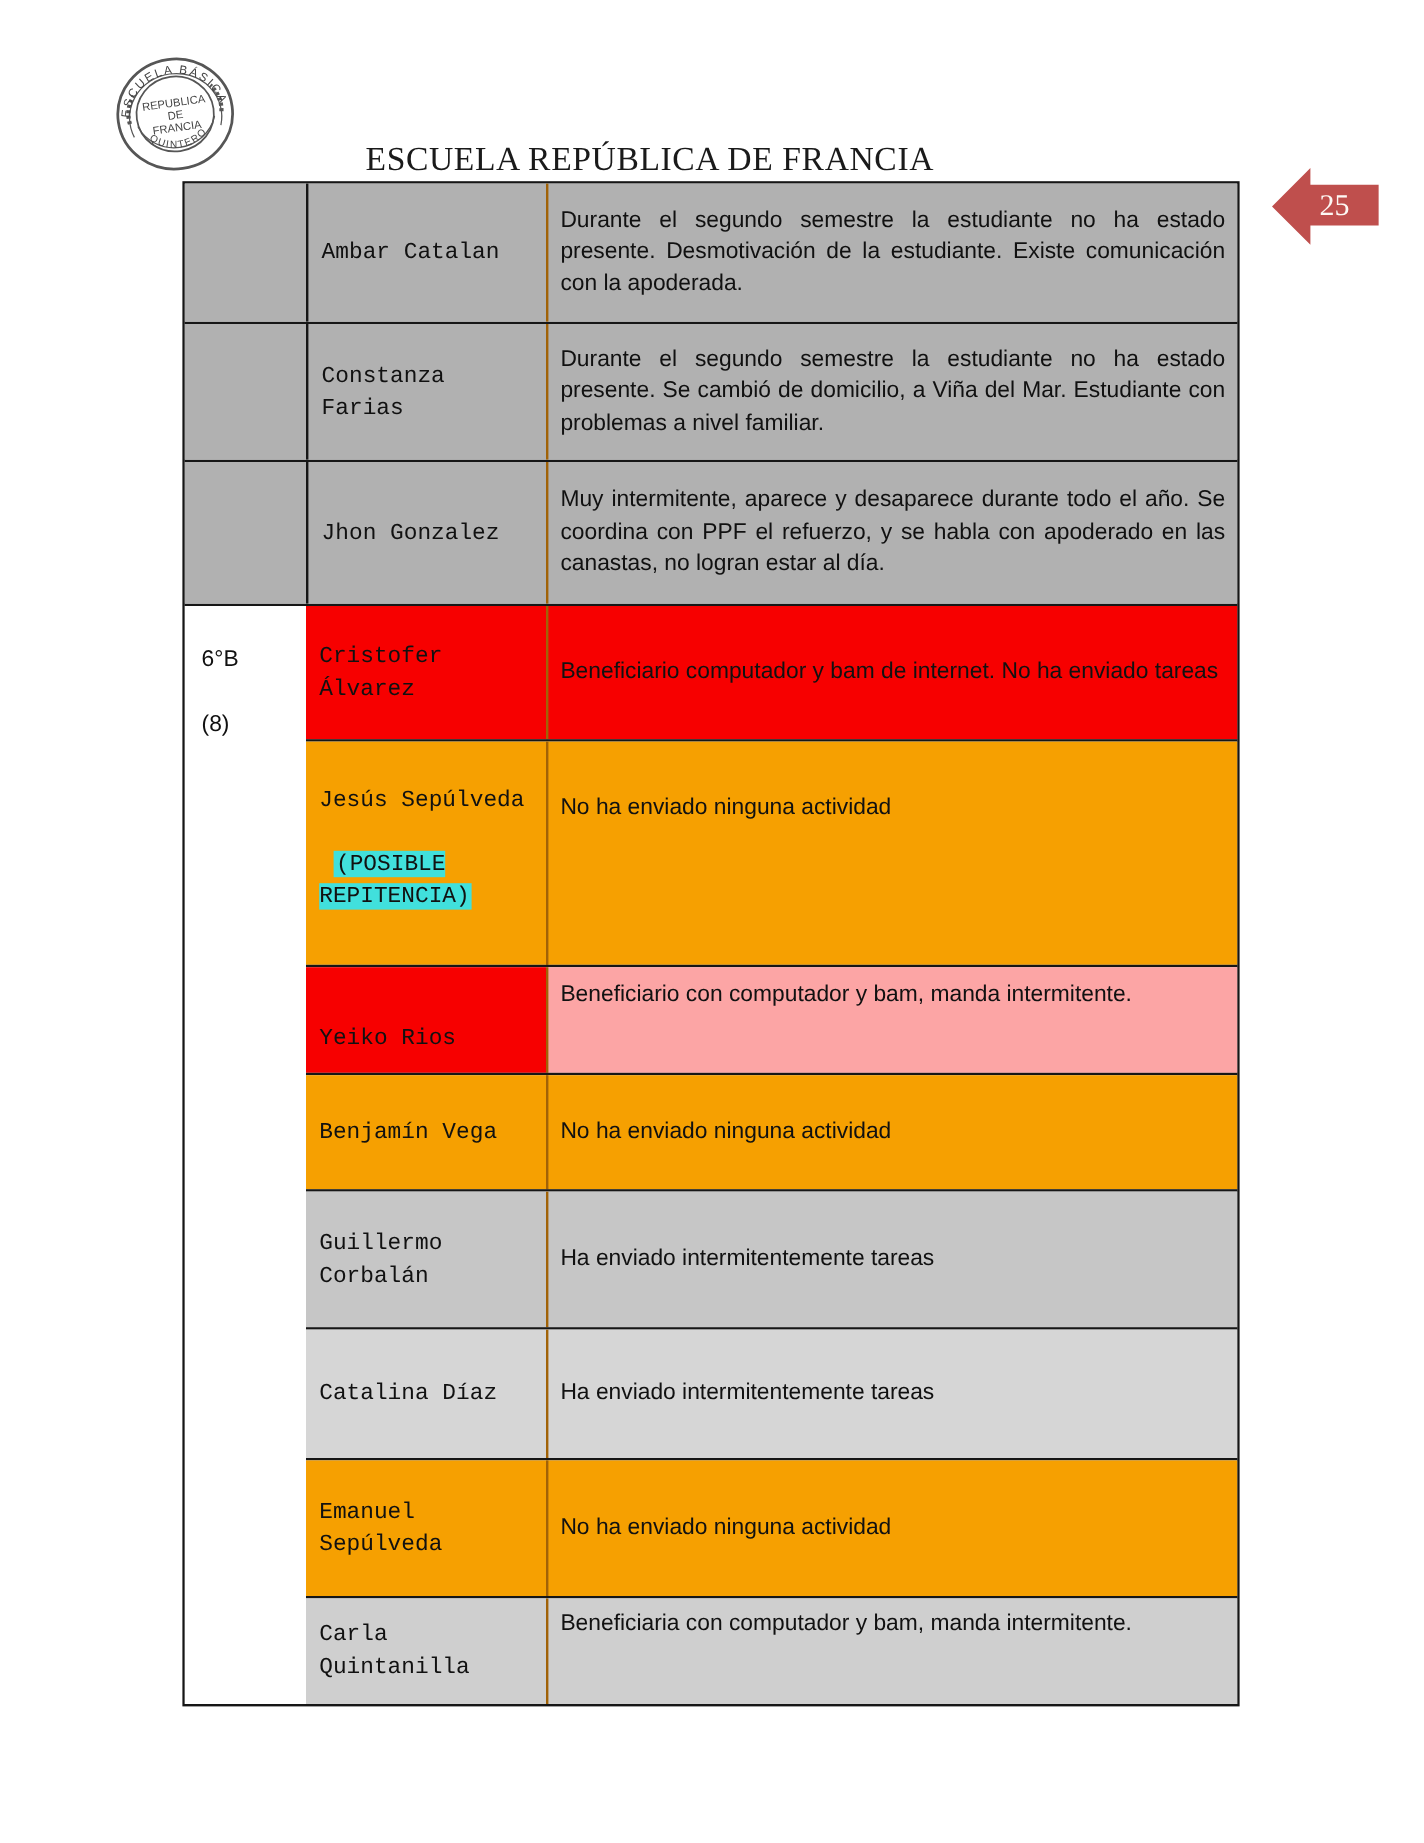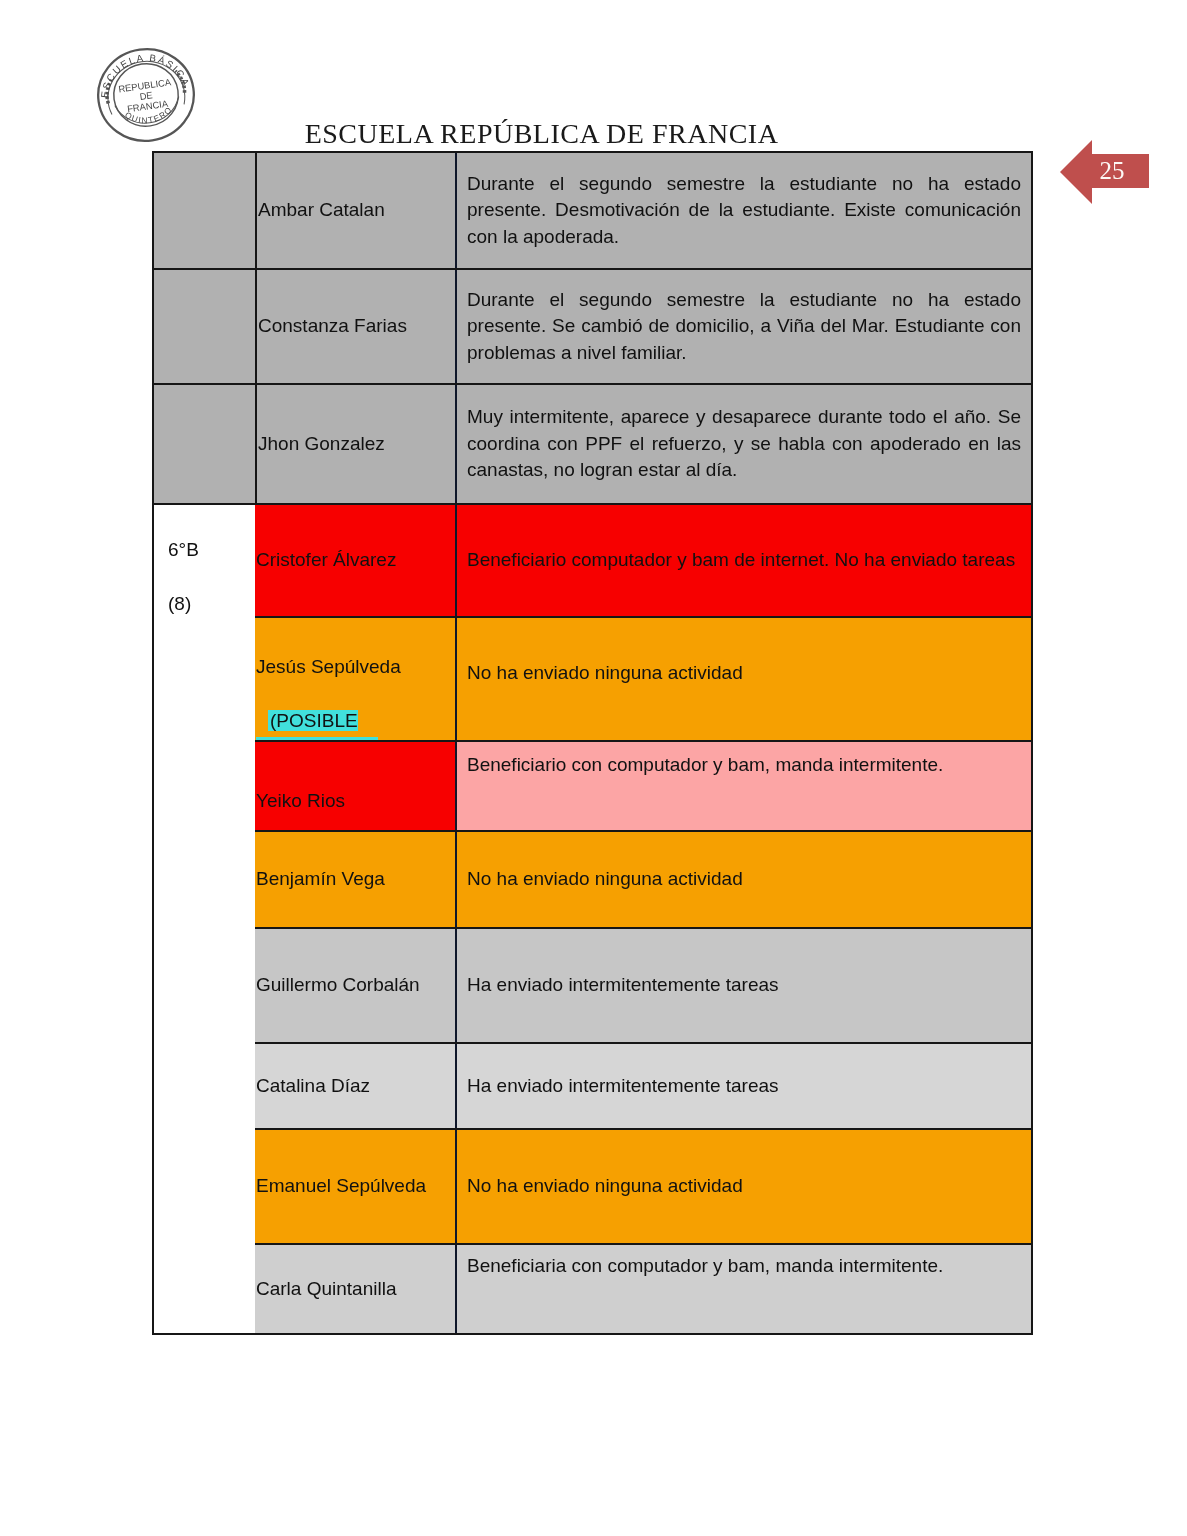--- a/index.html
+++ b/index.html
@@ -23,37 +23,37 @@
   .stable{
     position:absolute;left:152px;top:151px;width:881px;
     border:2px solid #161616;box-sizing:border-box;
     font-size:19px;line-height:1.4;
   }
   .trow{display:flex;box-sizing:border-box;}
   .trow + .trow, .group{border-top:2px solid #161616;}
   .cell{box-sizing:border-box;display:flex;flex-direction:column;justify-content:center;}
   .c1{width:101px;flex:0 0 101px;}
   .c2{width:200px;flex:0 0 200px;border-left:2px solid #161616;
-      padding:6px 8px 6px 1px;}
-  .c3{flex:1 1 auto;border-left:2px solid #0f172a;padding:6px 10px;}
+      padding:6px 8px 6px 11px;font-family:Liberation Mono, monospace;}
+  .c3{flex:1 1 auto;border-left:2px solid #a16207;padding:6px 10px;}
   .just{text-align:justify;}
   .r1{height:115px}.r2{height:115px}.r3{height:120px}
   
   .group{display:flex;}
   .gcell{
     width:101px;flex:0 0 101px;box-sizing:border-box;background:#ffffff;
     padding:32px 8px 0 14px;
   }
   .gcount{margin-top:27px;}
   .grows{flex:1 1 auto;display:flex;flex-direction:column;}
   .grow{display:flex;box-sizing:border-box;}
   .grow + .grow{border-top:2px solid #161616;}
   .grow .c2{border-left:none;}
-  .g1{height:111px}.g2{height:124px}.g3{height:90px}.g4{height:97px}
-  .g5{height:115px}.g6{height:86px}.g7{height:115px}.g8{height:90px}
+  .g1{height:111px}.g2{height:188px}.g3{height:90px}.g4{height:97px}
+  .g5{height:115px}.g6{height:109px}.g7{height:115px}.g8{height:90px}
   
   .g2 .c2{justify-content:flex-start;padding-top:36px;}
   .g2 .c3{justify-content:flex-start;padding-top:42px;}
   .g3 .c2{justify-content:flex-start;padding-top:46px;}
   .g3 .c3{justify-content:flex-start;padding-top:10px;}
   .g8 .c3{justify-content:flex-start;padding-top:8px;}
   .note{margin-top:26px;line-height:1.45;}
   .note span{padding:0 2px;margin-left:12px;}
 </style>
 </head>

